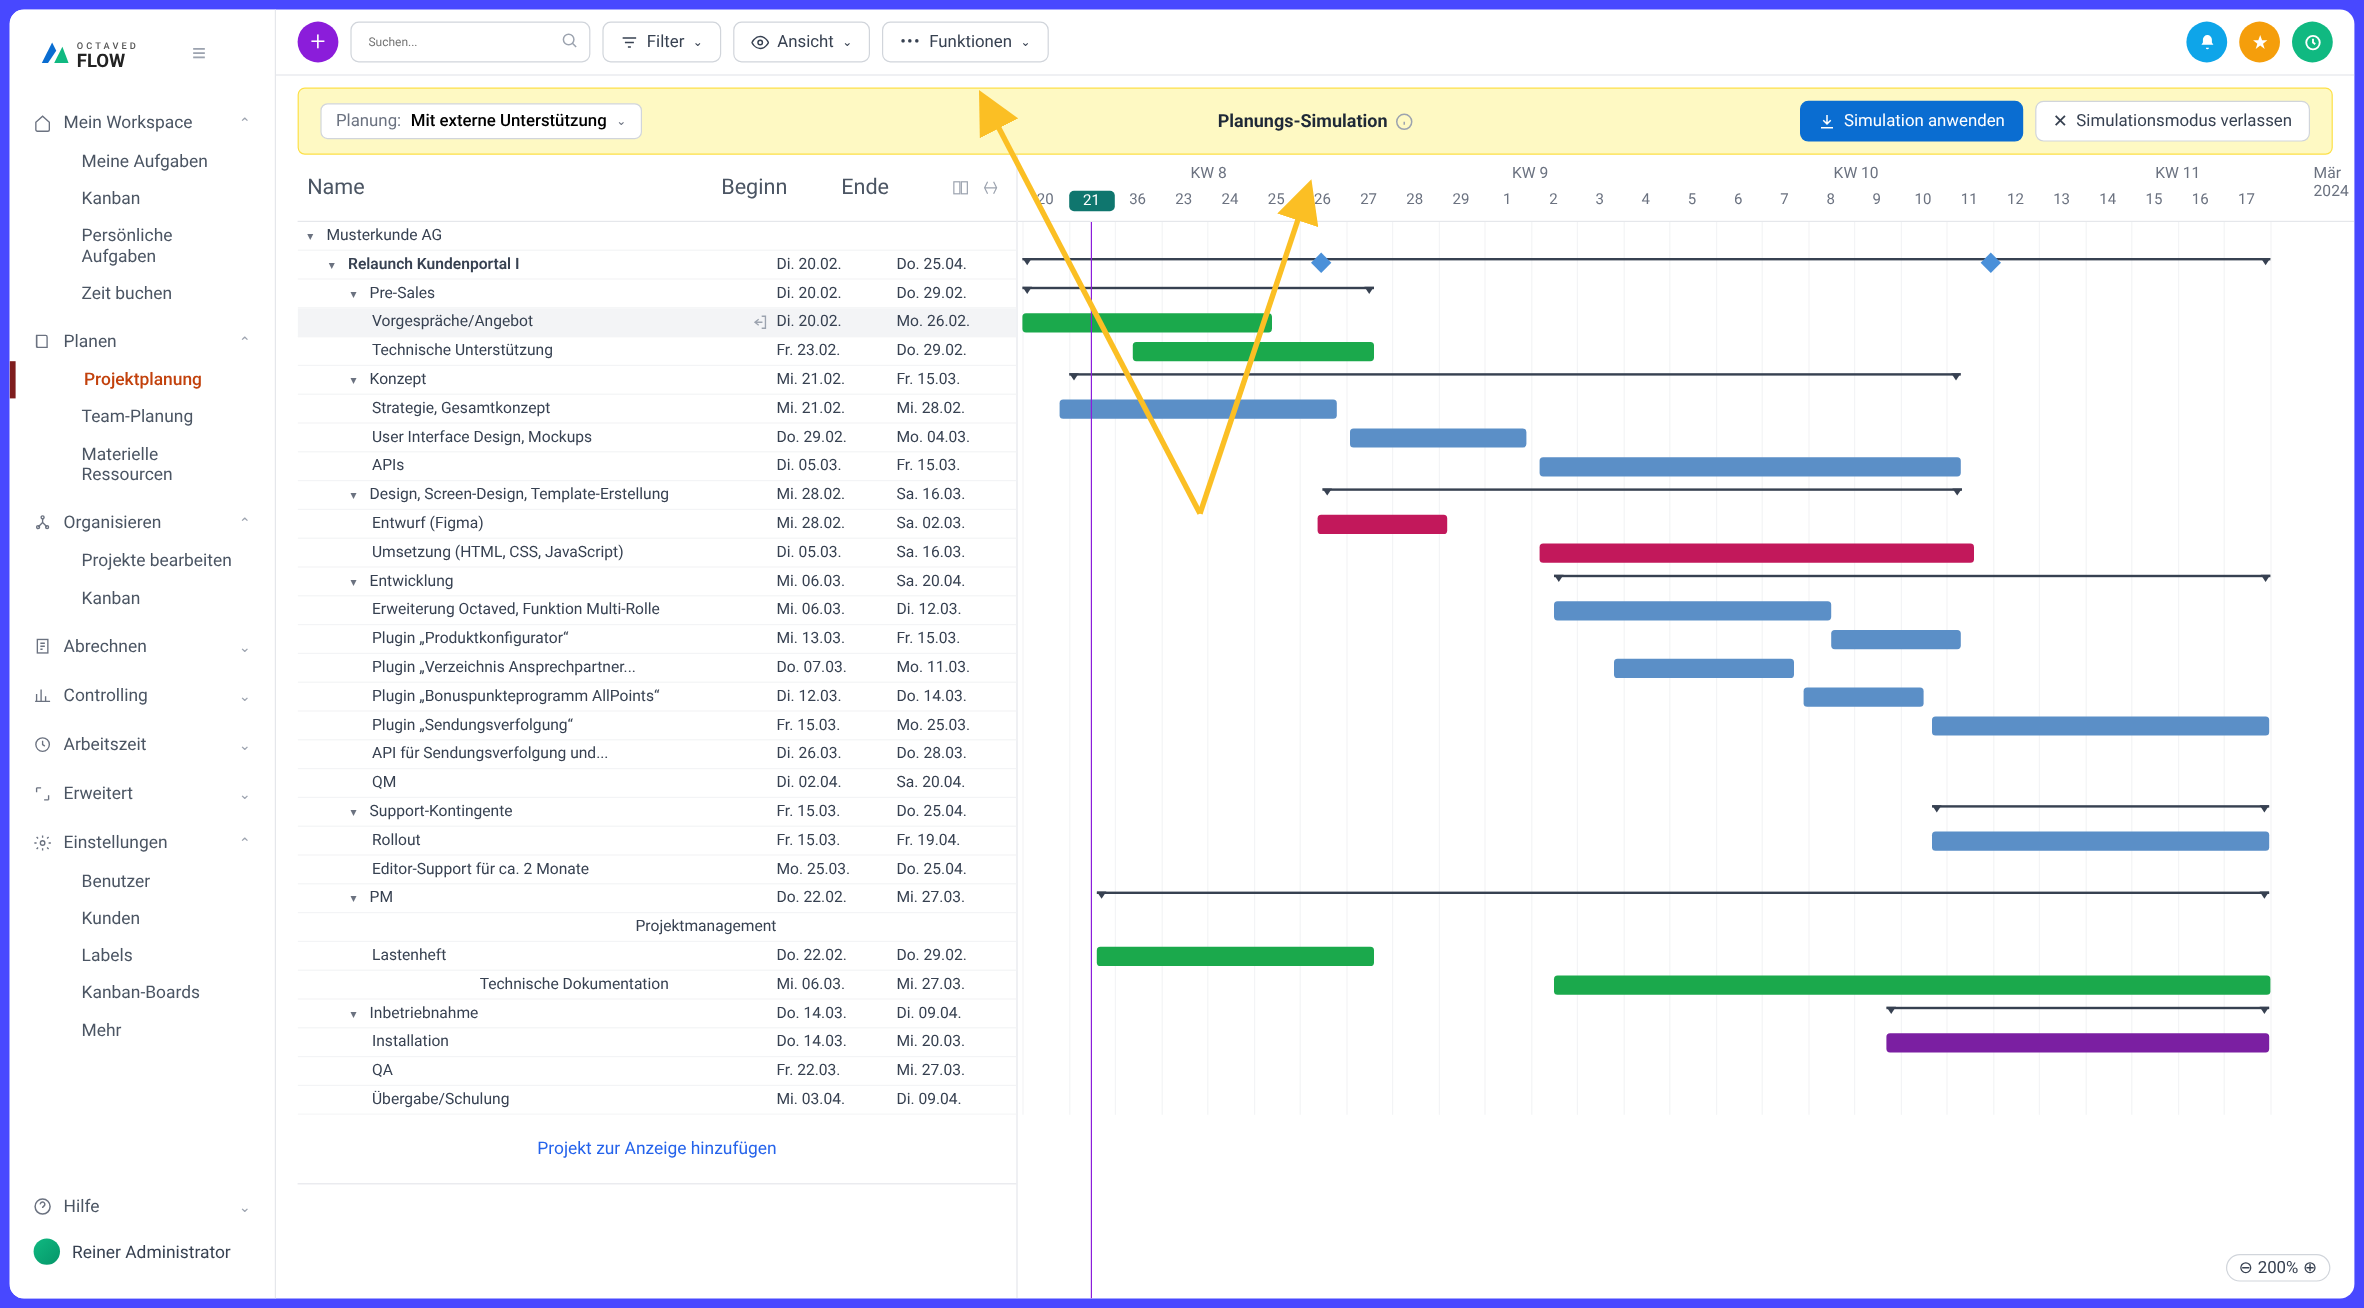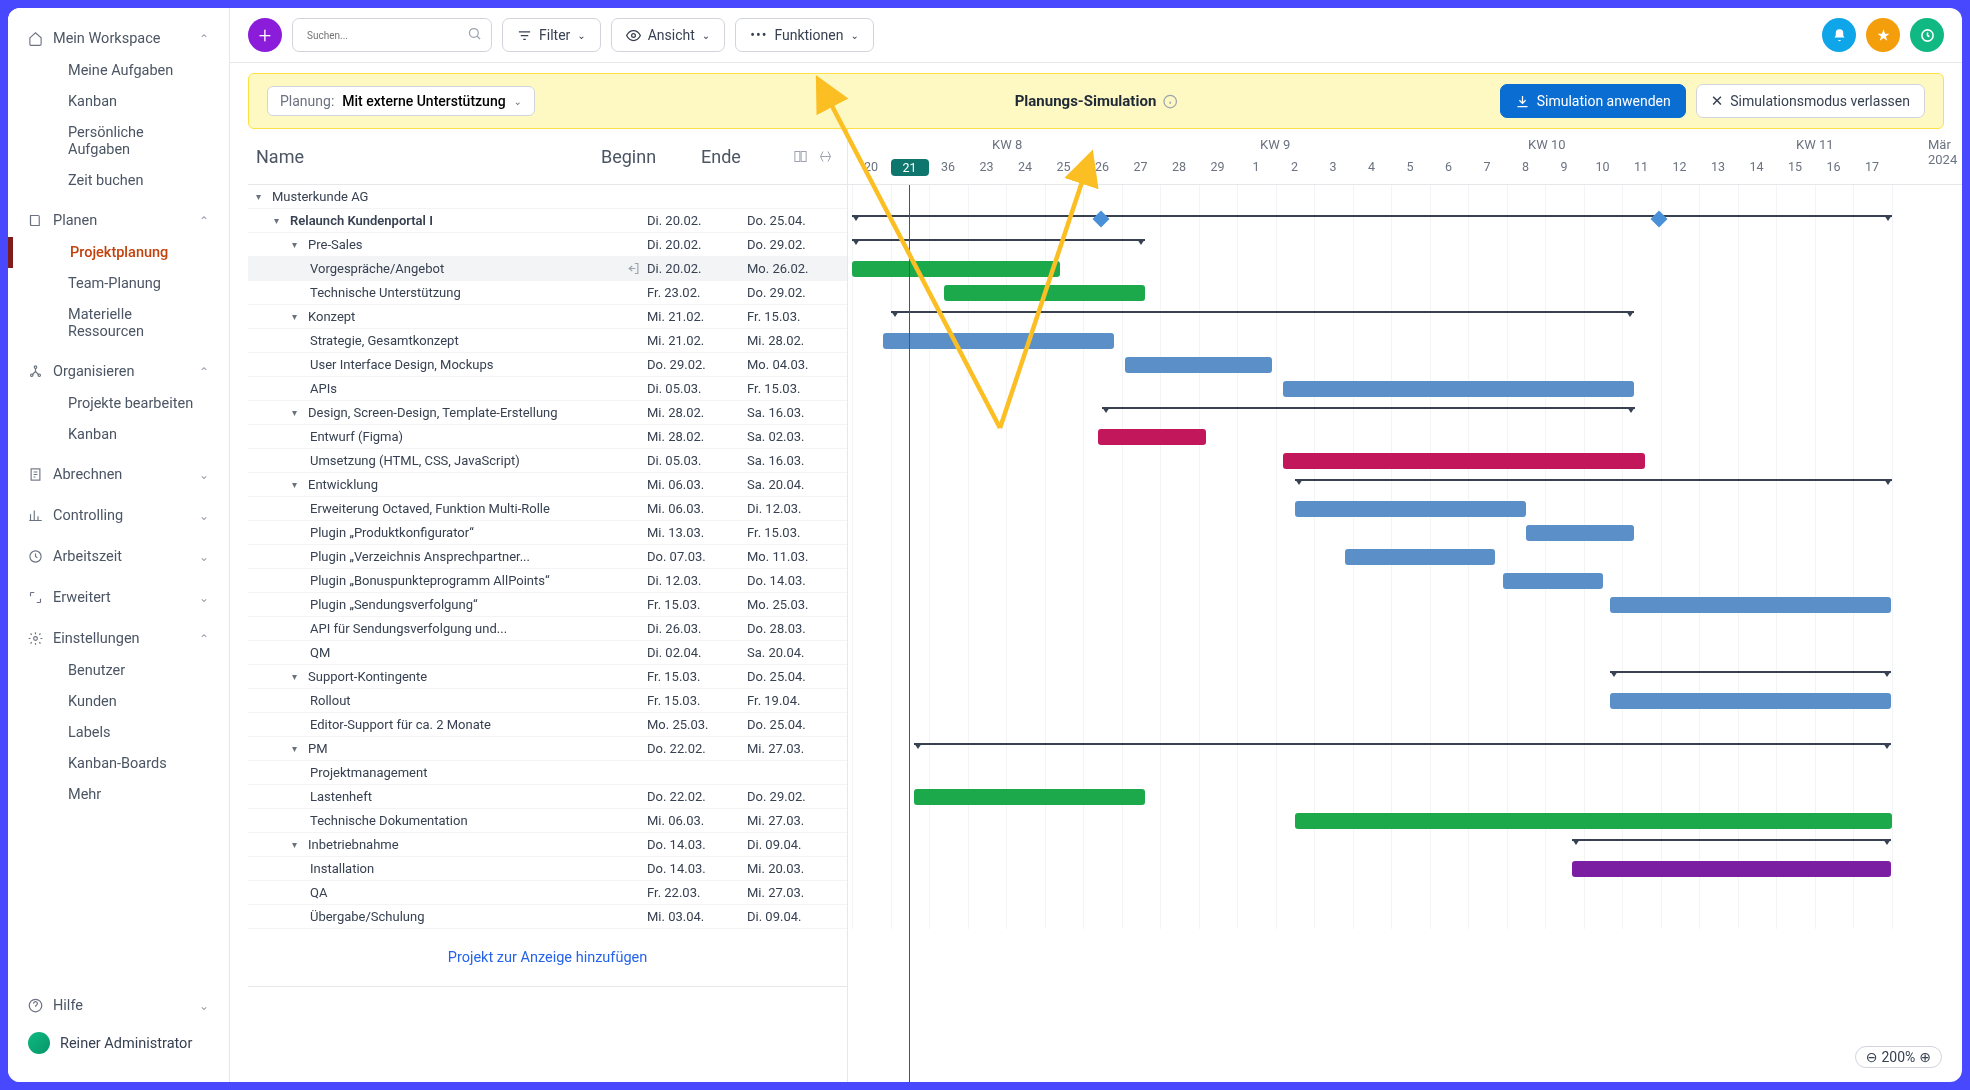--- a/index.html
+++ b/index.html
@@ -72,20 +72,29 @@
 .annotation{position:absolute;pointer-events:none;z-index:100}
 .icon-sm{width:15px;height:15px}
 .row-icon{color:#9ca3af;margin-left:auto;margin-right:6px}
 </style>
 </head>
 <body>
 
 <div class="app">
 
   <aside class="sidebar">
+    <div class="logo-row">
+      <svg class="logo-svg" viewBox="0 0 140 40">
+        <path d="M8 30 L18 10 L22 18 L14 30 Z" fill="#0a6dd1"></path>
+        <path d="M20 30 L28 14 L34 30 Z" fill="#10b981"></path>
+        <text x="42" y="16" font-size="9" fill="#555" letter-spacing="3" font-weight="500">OCTAVED</text>
+        <text x="42" y="34" font-size="18" fill="#222" font-weight="700">FLOW</text>
+      </svg>
+      <span class="burger">≡</span>
+    </div>
     <div id="nav-sections">
         <div class="nav-section">
           <div class="nav-header">
             <svg class="icon-sm" viewBox="0 0 24 24" fill="none" stroke="#6b7280" stroke-width="1.8">
               <path d="M3 11l9-8 9 8v10a2 2 0 01-2 2H5a2 2 0 01-2-2z"></path>
             </svg>
             <span>Mein Workspace</span>
             <span class="caret">⌃</span>
           </div>
           <div class="nav-item">Meine Aufgaben</div>
@@ -457,35 +466,35 @@
             </div>
             <div class="row">
               <div class="cell-name" style="padding-left: 44px;">
                 <span class="caret-toggle">▾</span>
                 <span>PM</span>
               </div>
               <div class="cell-begin">Do. 22.02.</div>
               <div class="cell-end">Mi. 27.03.</div>
             </div>
             <div class="row">
-              <div class="cell-name" style="padding-left: 62px;">
+              <div class="cell-name" style="padding-left: 62px; justify-content: flex-end;">
                 <span>Projektmanagement</span>
               </div>
               <div class="cell-begin"></div>
               <div class="cell-end"></div>
             </div>
             <div class="row">
               <div class="cell-name" style="padding-left: 62px;">
                 <span>Lastenheft</span>
               </div>
               <div class="cell-begin">Do. 22.02.</div>
               <div class="cell-end">Do. 29.02.</div>
             </div>
             <div class="row">
-              <div class="cell-name" style="padding-left: 62px;">
+              <div class="cell-name" style="padding-left: 62px; justify-content: center;">
                 <span>Technische Dokumentation</span>
               </div>
               <div class="cell-begin">Mi. 06.03.</div>
               <div class="cell-end">Mi. 27.03.</div>
             </div>
             <div class="row">
               <div class="cell-name" style="padding-left: 44px;">
                 <span class="caret-toggle">▾</span>
                 <span>Inbetriebnahme</span>
               </div>

